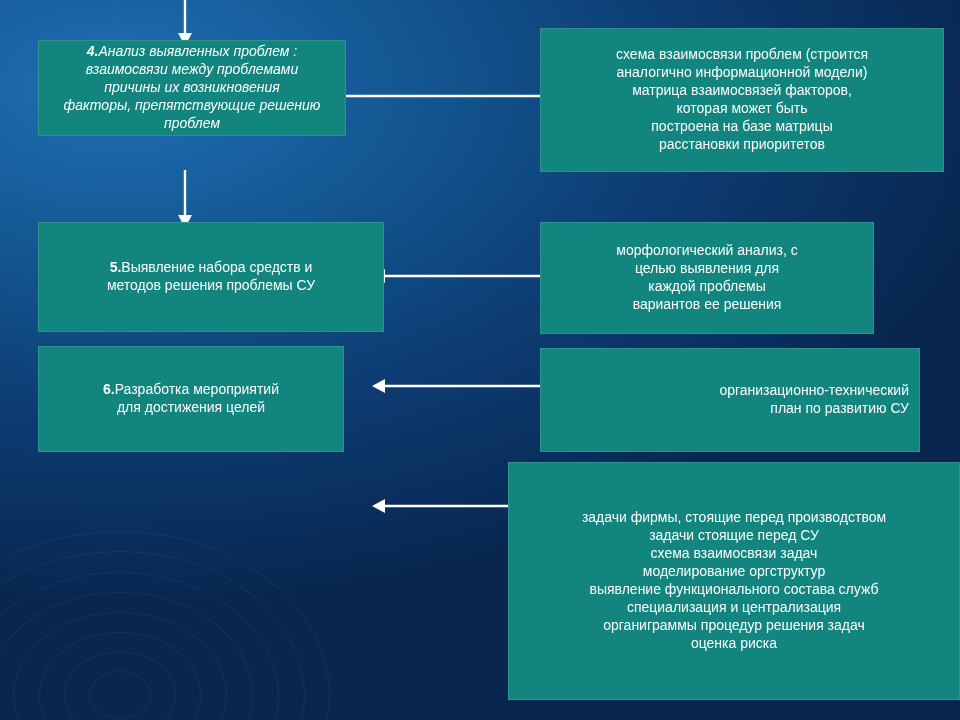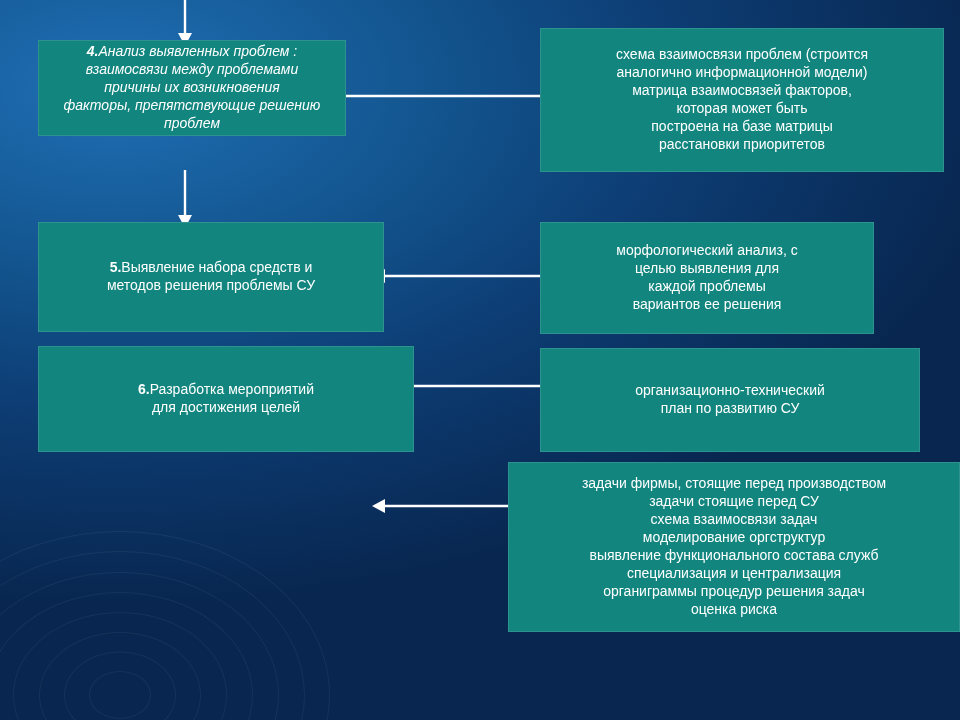--- a/index.html
+++ b/index.html
@@ -52,28 +52,28 @@
     font-size: 15.5px;
     padding: 6px 10px;
     border: 1px solid rgba(255,255,255,0.12);
   }
   .box .txt { width: 100%; white-space: pre-line; }
   .box b { font-weight: bold; }
 
   
   #box4  { left: 38px;  top: 40px;  width: 308px; height: 96px; font-style: italic; }
   #box5  { left: 38px;  top: 222px; width: 346px; height: 110px; }
-  #box6  { left: 38px;  top: 346px; width: 376px; height: 106px; }
+  #box6  { left: 38px;  top: 346px; width: 306px; height: 106px; }
   #box7  { left: 38px;  top: 466px; width: 346px; height: 108px; }
 
   
   #note4 { left: 540px; top: 28px;  width: 404px; height: 144px; }
   #note5 { left: 540px; top: 222px; width: 334px; height: 112px; }
-  #note6 { left: 540px; top: 348px; width: 380px; height: 104px; }
-  #note7 { left: 508px; top: 462px; width: 452px; height: 170px; }
+  #note6 { left: 540px; top: 348px; width: 380px; height: 104px; text-align: right; }
+  #note7 { left: 508px; top: 462px; width: 452px; height: 238px; }
 
   .arrow { position: absolute; pointer-events: none; }
 
   .lbl {
     font-size: 14px;
   }
 </style>
 </head>
 <body>
 

